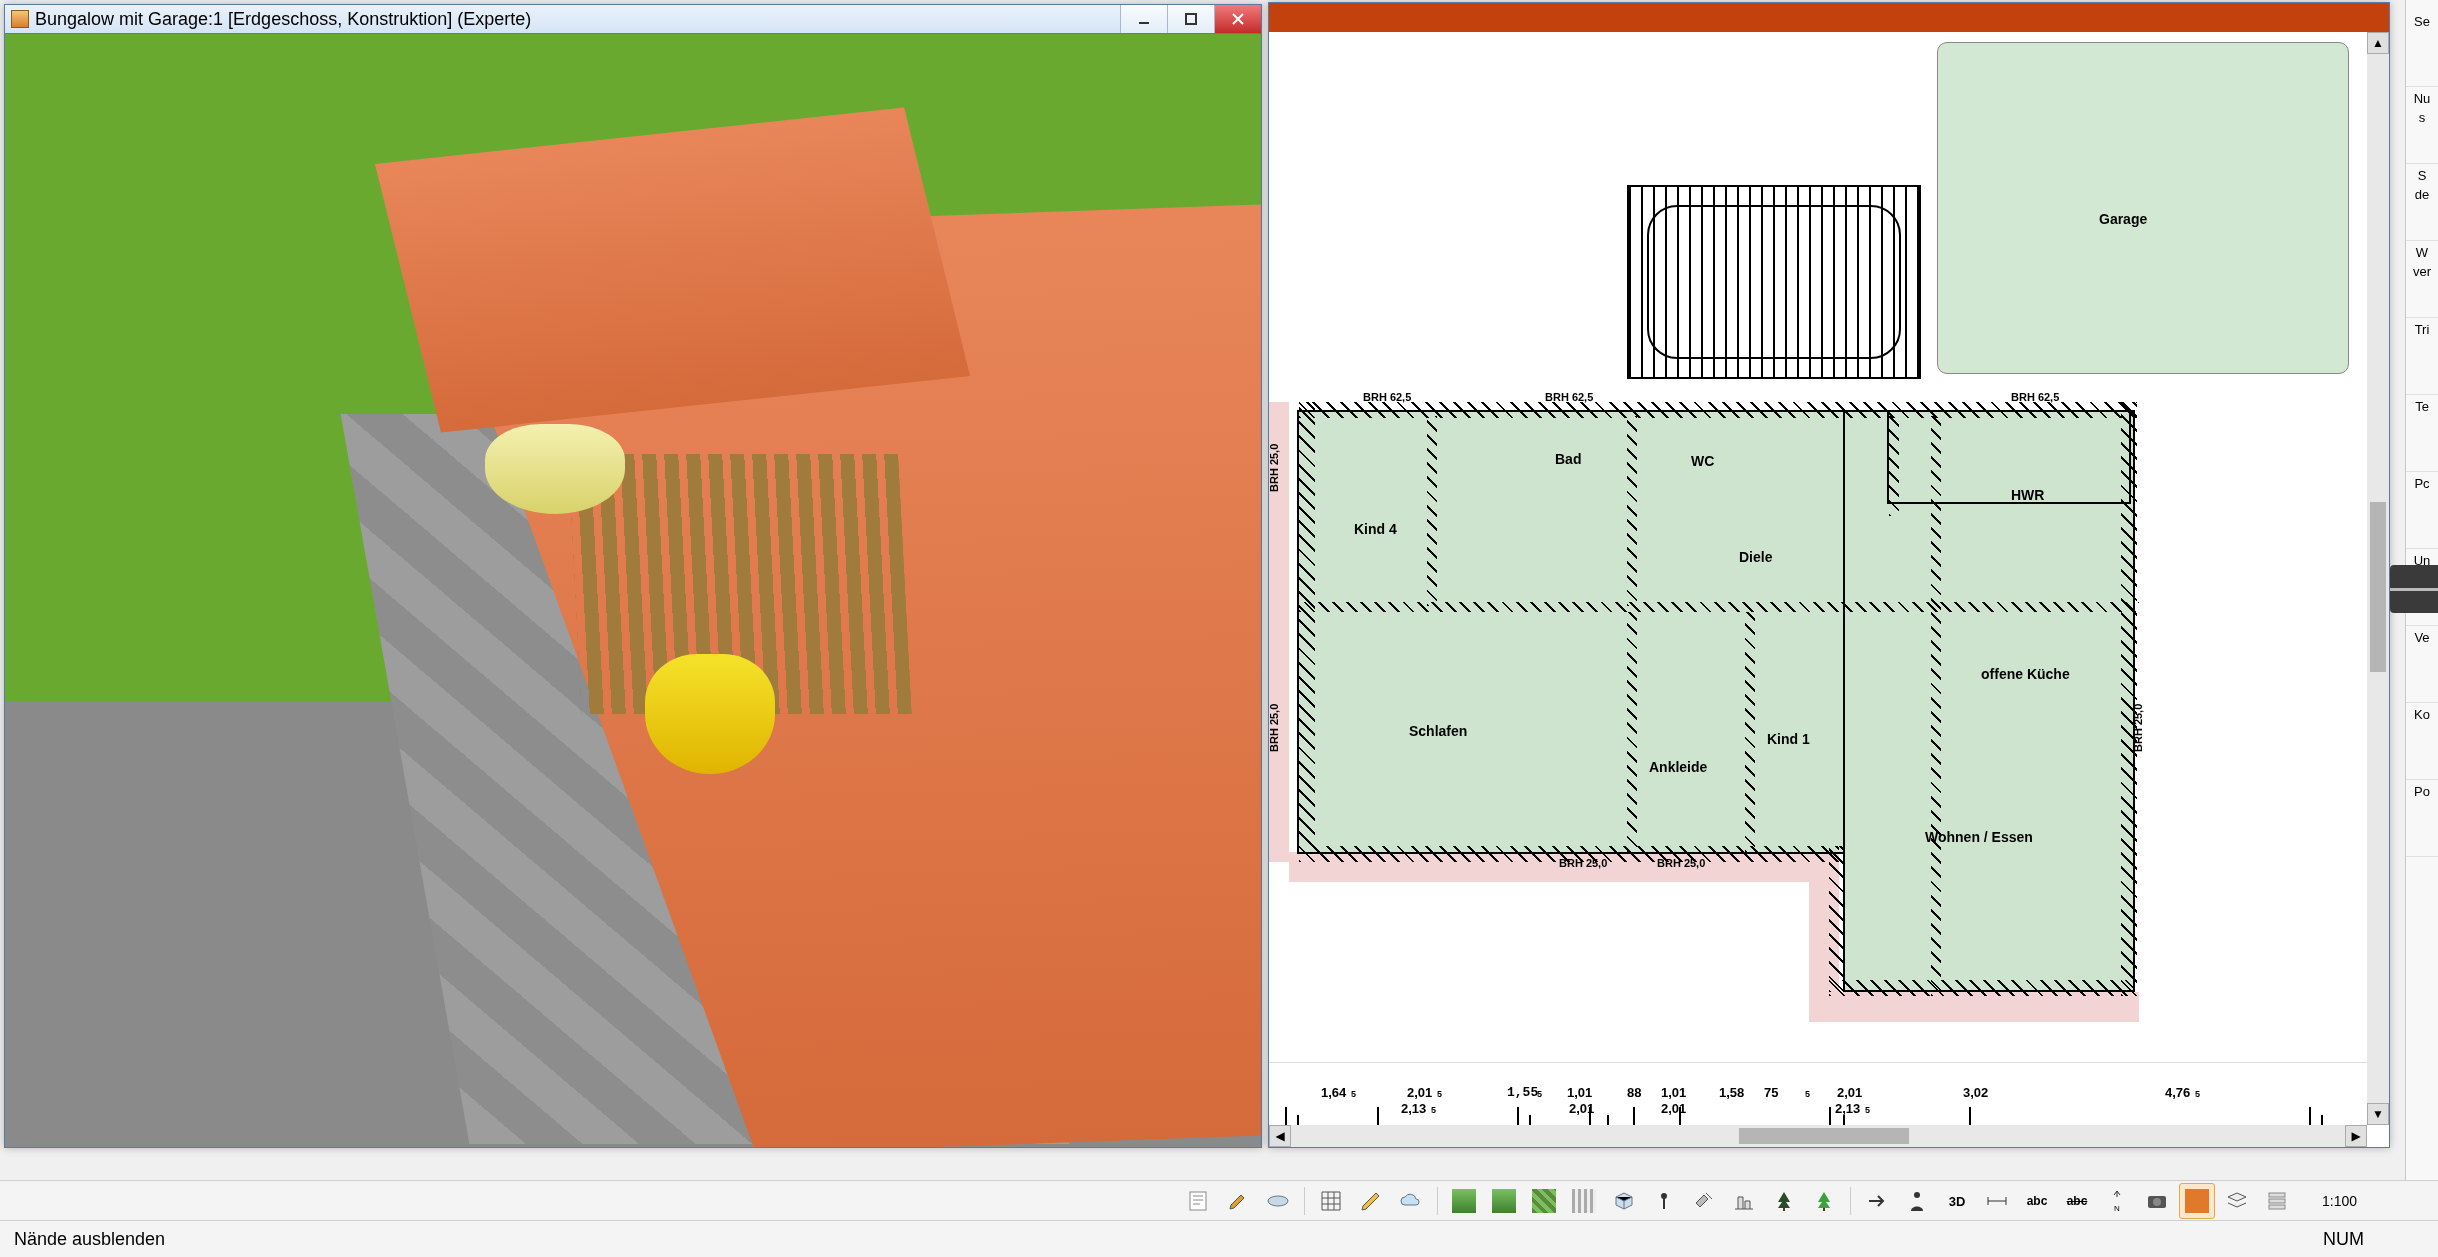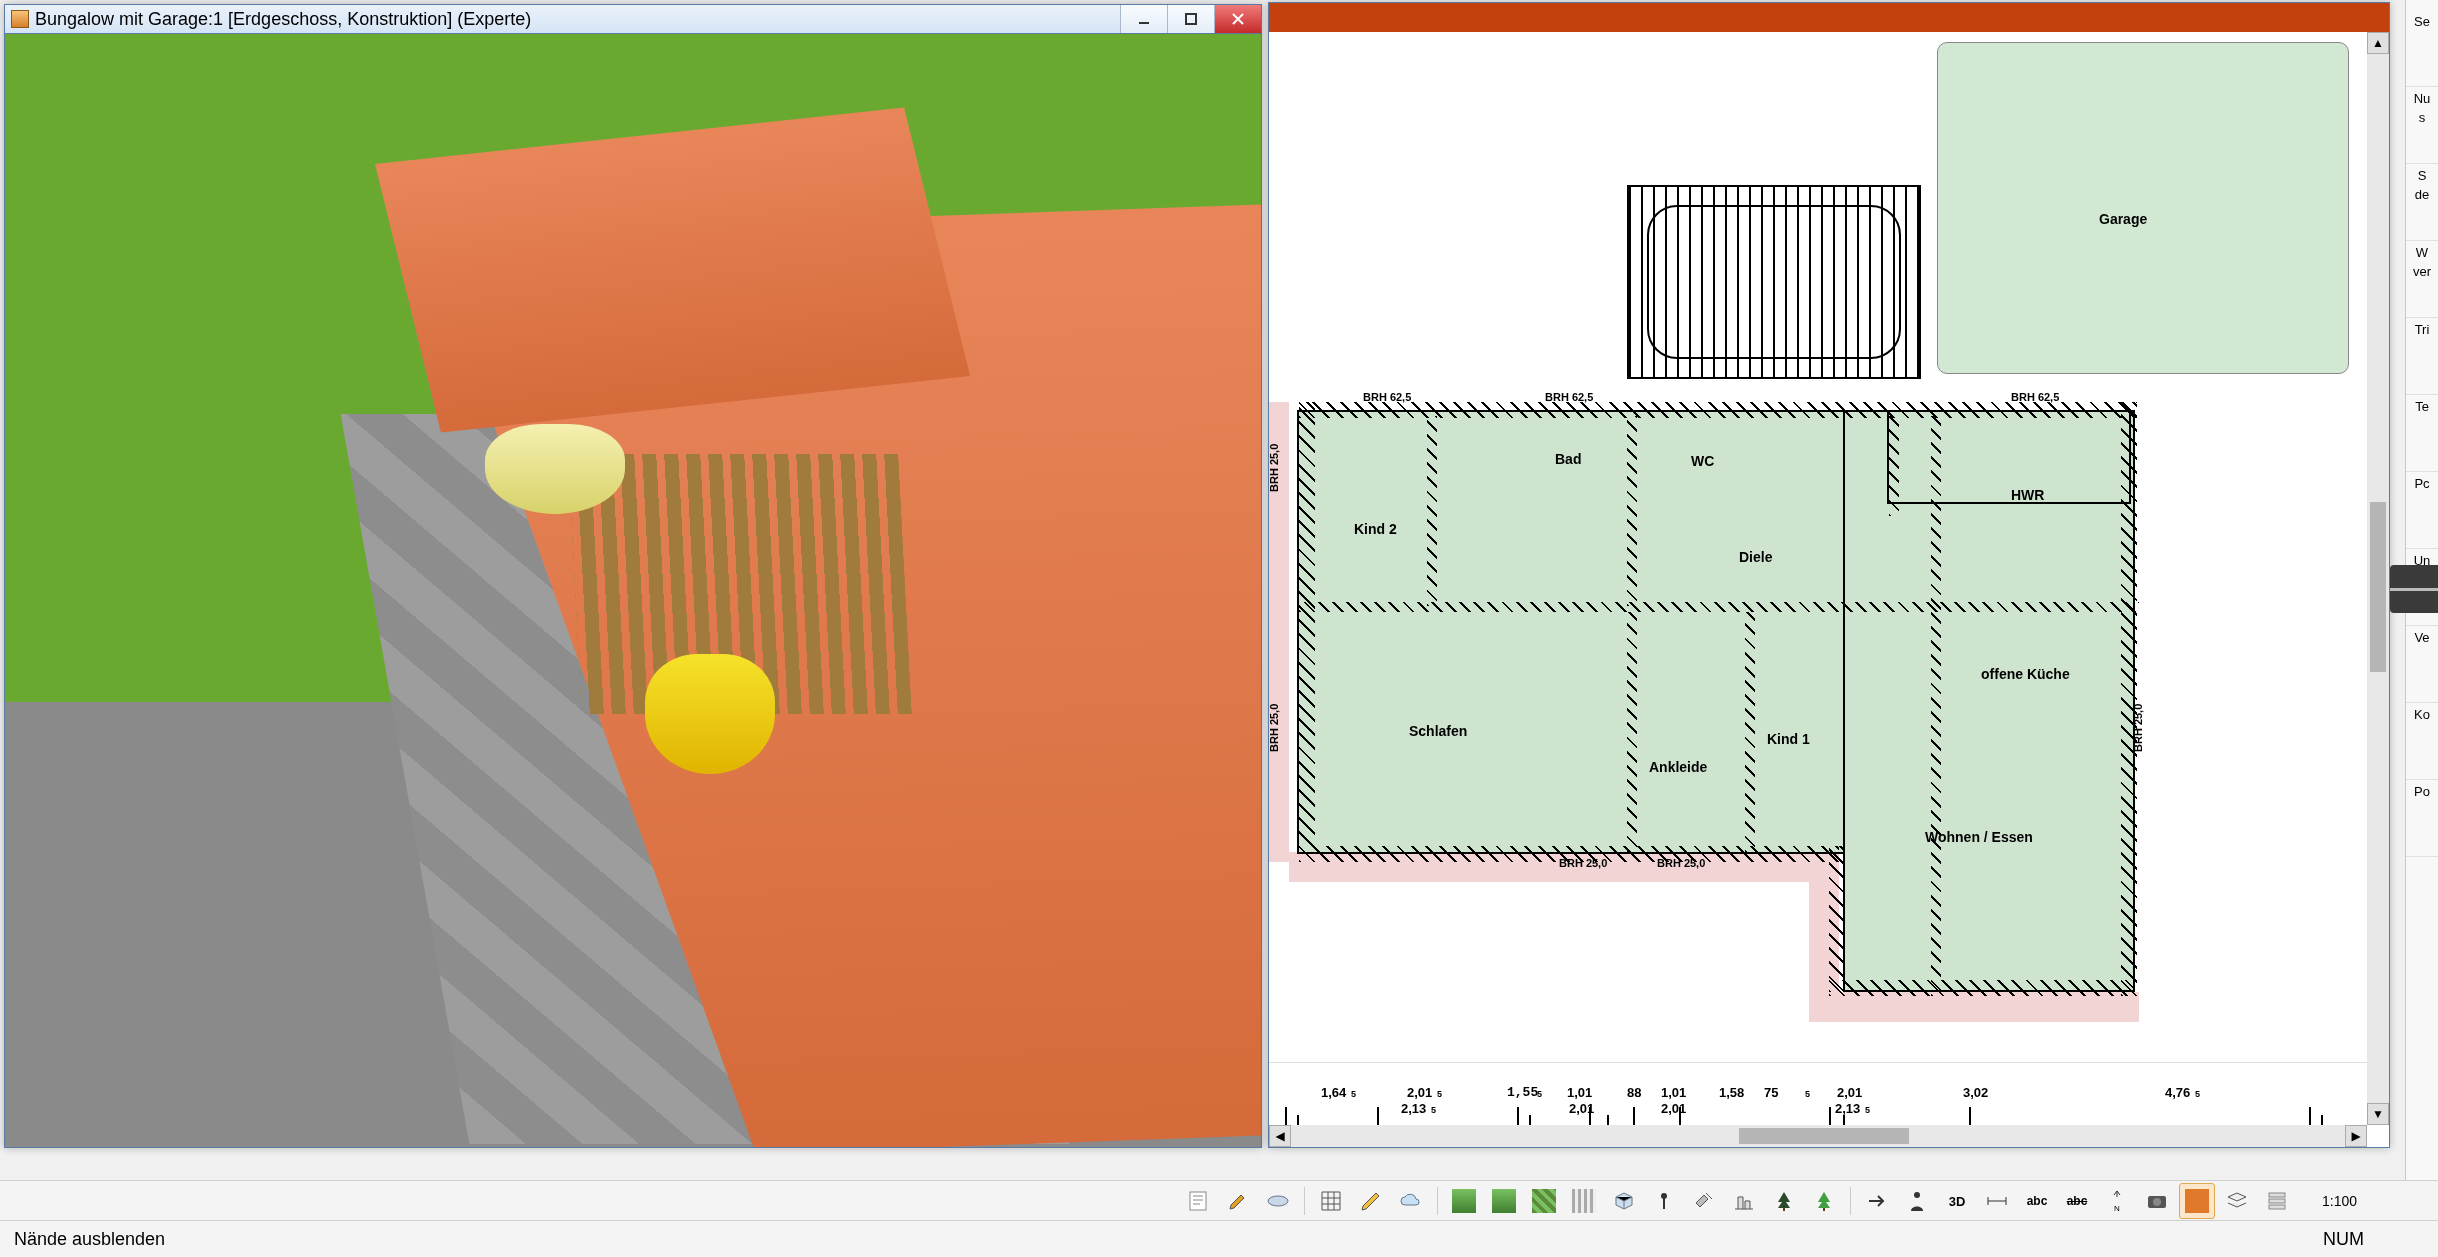--- a/index.html
+++ b/index.html
@@ -283,21 +283,21 @@
         <div class="hatch" style="left:852px; top:370px; width:16px; height:594px;"></div>
 
         <div class="hatch" style="left:158px; top:384px; width:10px; height:190px;"></div>
         <div class="hatch" style="left:30px;  top:570px; width:840px; height:10px;"></div>
         <div class="hatch" style="left:358px; top:384px; width:10px; height:190px;"></div>
         <div class="hatch" style="left:358px; top:580px; width:10px; height:240px;"></div>
         <div class="hatch" style="left:476px; top:580px; width:10px; height:240px;"></div>
         <div class="hatch" style="left:620px; top:384px; width:10px; height:100px;"></div>
         <div class="hatch" style="left:662px; top:384px; width:10px; height:580px;"></div>
 
-        <div class="room-label" style="left:85px; top:490px;">Kind 2</div>
+        <div class="room-label" style="left:85px; top:490px;">Kind 4</div>
         <div class="room-label" style="left:286px; top:420px;">Bad</div>
         <div class="room-label" style="left:422px; top:422px;">WC</div>
         <div class="room-label" style="left:470px; top:518px;">Diele</div>
         <div class="room-label" style="left:742px; top:456px;">HWR</div>
         <div class="room-label" style="left:140px; top:692px;">Schlafen</div>
         <div class="room-label" style="left:380px; top:728px;">Ankleide</div>
         <div class="room-label" style="left:498px; top:700px;">Kind 1</div>
         <div class="room-label" style="left:712px; top:635px;">offene Küche</div>
         <div class="room-label" style="left:656px; top:798px;">Wohnen / Essen</div>
 

